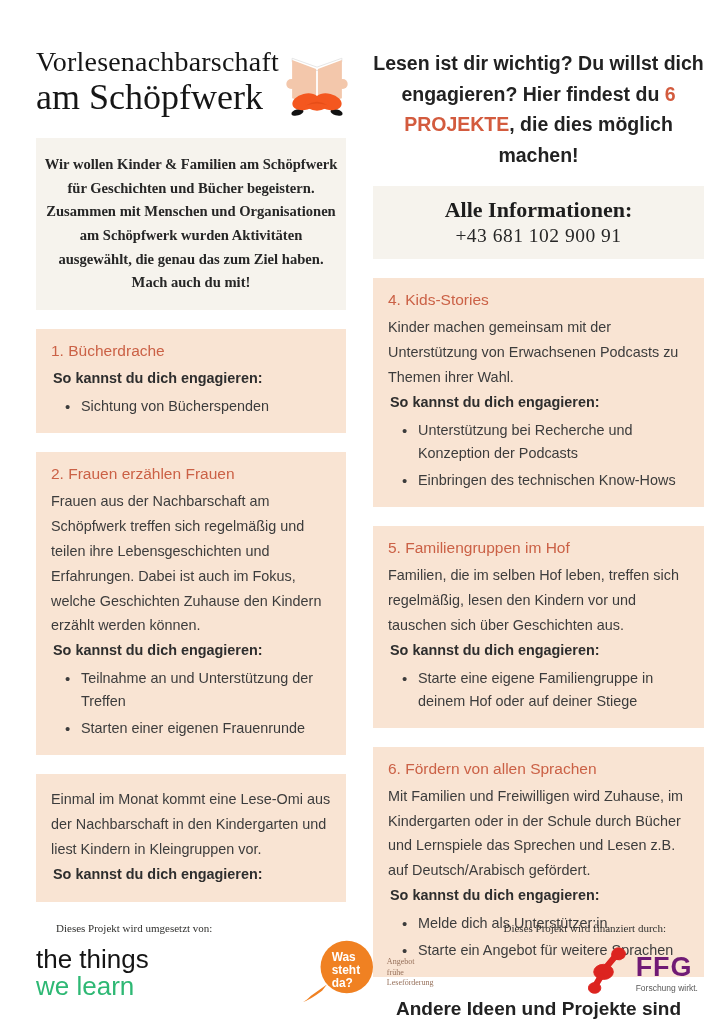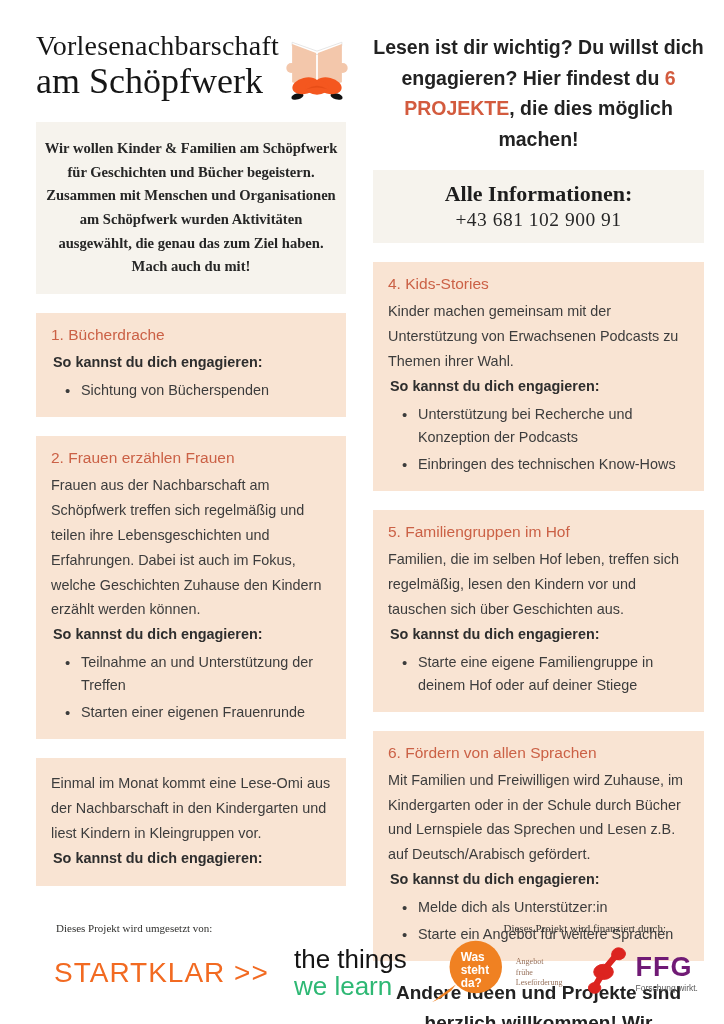--- a/index.html
+++ b/index.html
@@ -4,21 +4,21 @@
 <style>
   * { margin:0; padding:0; box-sizing:border-box; }
   html,body { width:724px; height:1024px; }
   body {
     background:#ffffff;
     font-family:"Liberation Sans", sans-serif;
     color:#3c3c3c;
     position:relative;
     overflow:hidden;
   }
-  .page { position:absolute; inset:0; padding:30px 20px 0 36px; }
+  .page { position:absolute; inset:0; padding:46px 20px 0 36px; }
   .columns { display:flex; gap:27px; }
   .col-left  { width:310px; flex:0 0 310px; }
   .col-right { width:331px; flex:0 0 331px; }
 
   
   .title-row { display:flex; align-items:flex-start; gap:6px; }
   .title-text { font-family:"Liberation Serif", serif; color:#161616; }
   .title-line1 { font-size:28px; line-height:1.15; letter-spacing:.2px; }
   .title-line2 { font-size:36px; line-height:1.1; }
   .title-icon { margin-top:4px; }
@@ -220,21 +220,20 @@
       <div class="closing">Andere Ideen und Projekte sind herzlich willkommen! Wir unterstützen dich/euch bei der Umsetzung!</div>
     </div>
   </div>
 
   <div class="footer">
     <div class="footer-label left">Dieses Projekt wird umgesetzt von:</div>
     <div class="footer-label right">Dieses Projekt wird finanziert durch:</div>
 
     <div class="logo-row">
 
-      <div class="logo-startklar">STARTKLAR &gt;&gt;</div>
 
       <div class="logo-things">
         <div>the things</div>
         <div class="green">we learn</div>
       </div>
 
       <div class="logo-bubble-group">
         <span>
           <svg width="78" height="62" viewBox="0 0 98 78">
             <path d="M10 70 Q4 76 0 78 Q8 76 24 64 L30 56 Z" fill="#f08122"></path>

